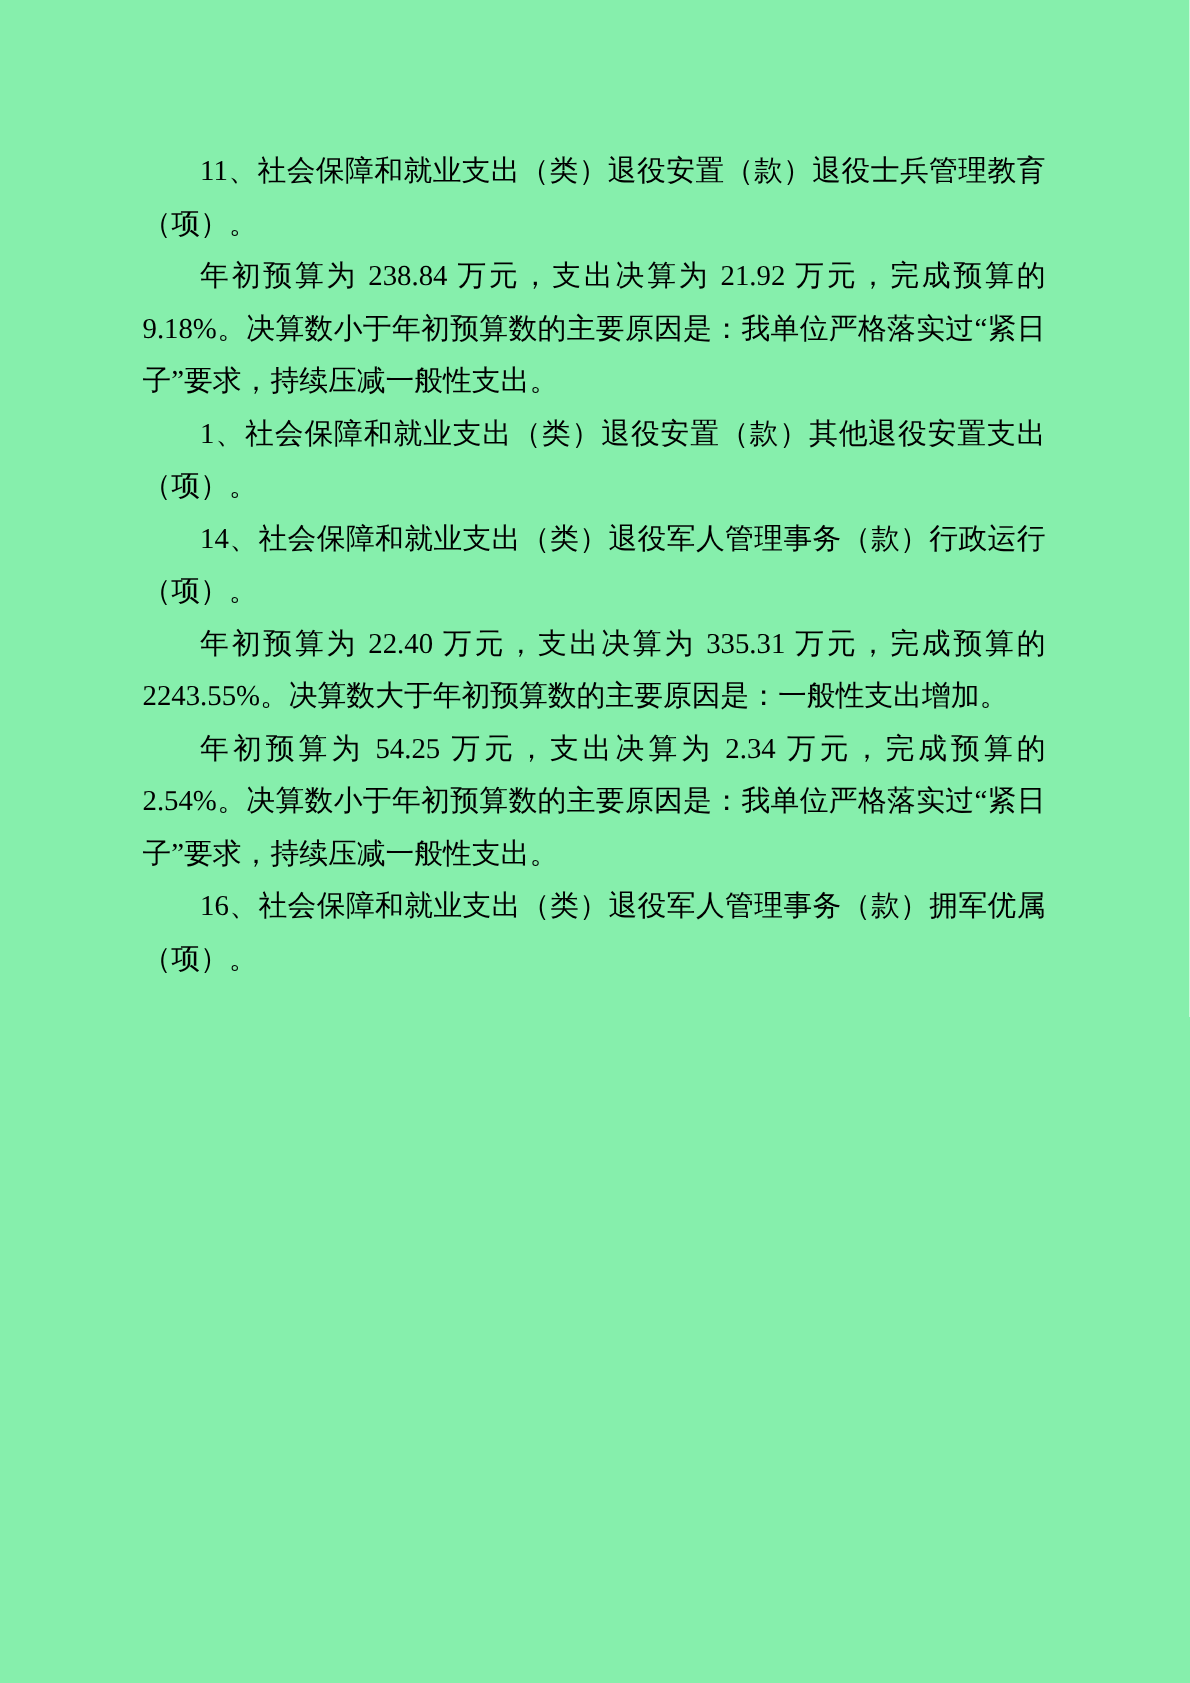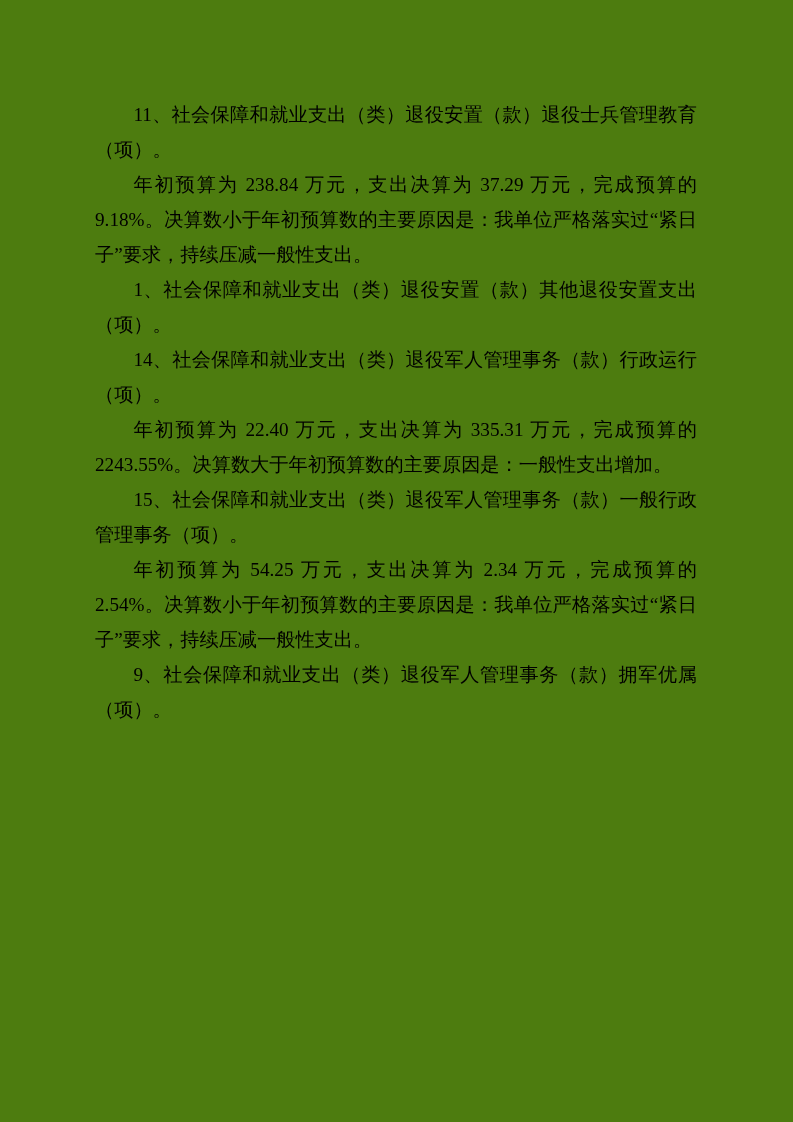--- a/index.html
+++ b/index.html
@@ -4,21 +4,21 @@
 <style>
   html, body {
     margin: 0;
     padding: 0;
     background: #ffffff;
   }
   .page {
     position: relative;
     width: 793px;
     height: 1122px;
-    background: #4d7c0f;
+    background: #86efac;
     box-sizing: border-box;
     padding: 97px 96px 0 95px;
     overflow: hidden;
     color: #000000;
   }
   .page p {
     margin: 0;
     padding: 0;
     text-indent: 2em;
     text-align: justify;
@@ -28,24 +28,23 @@
     line-height: 35px;
     color: #000000;
   }
 </style>
 </head>
 <body>
 
 <div class="page">
   <p>11、社会保障和就业支出（类）退役安置（款）退役士兵管理教育（项）。</p>
 
-  <p>年初预算为 238.84 万元，支出决算为 37.29 万元，完成预算的 9.18%。决算数小于年初预算数的主要原因是：我单位严格落实过“紧日子”要求，持续压减一般性支出。</p>
+  <p>年初预算为 238.84 万元，支出决算为 21.92 万元，完成预算的 9.18%。决算数小于年初预算数的主要原因是：我单位严格落实过“紧日子”要求，持续压减一般性支出。</p>
 
   <p>1、社会保障和就业支出（类）退役安置（款）其他退役安置支出（项）。</p>
 
   <p>14、社会保障和就业支出（类）退役军人管理事务（款）行政运行（项）。</p>
   <p>年初预算为 22.40 万元，支出决算为 335.31 万元，完成预算的 2243.55%。决算数大于年初预算数的主要原因是：一般性支出增加。</p>
 
-  <p>15、社会保障和就业支出（类）退役军人管理事务（款）一般行政管理事务（项）。</p>
   <p>年初预算为 54.25 万元，支出决算为 2.34 万元，完成预算的 2.54%。决算数小于年初预算数的主要原因是：我单位严格落实过“紧日子”要求，持续压减一般性支出。</p>
 
-  <p>9、社会保障和就业支出（类）退役军人管理事务（款）拥军优属（项）。</p>
+  <p>16、社会保障和就业支出（类）退役军人管理事务（款）拥军优属（项）。</p>
 </div>
 
 </body></html>

